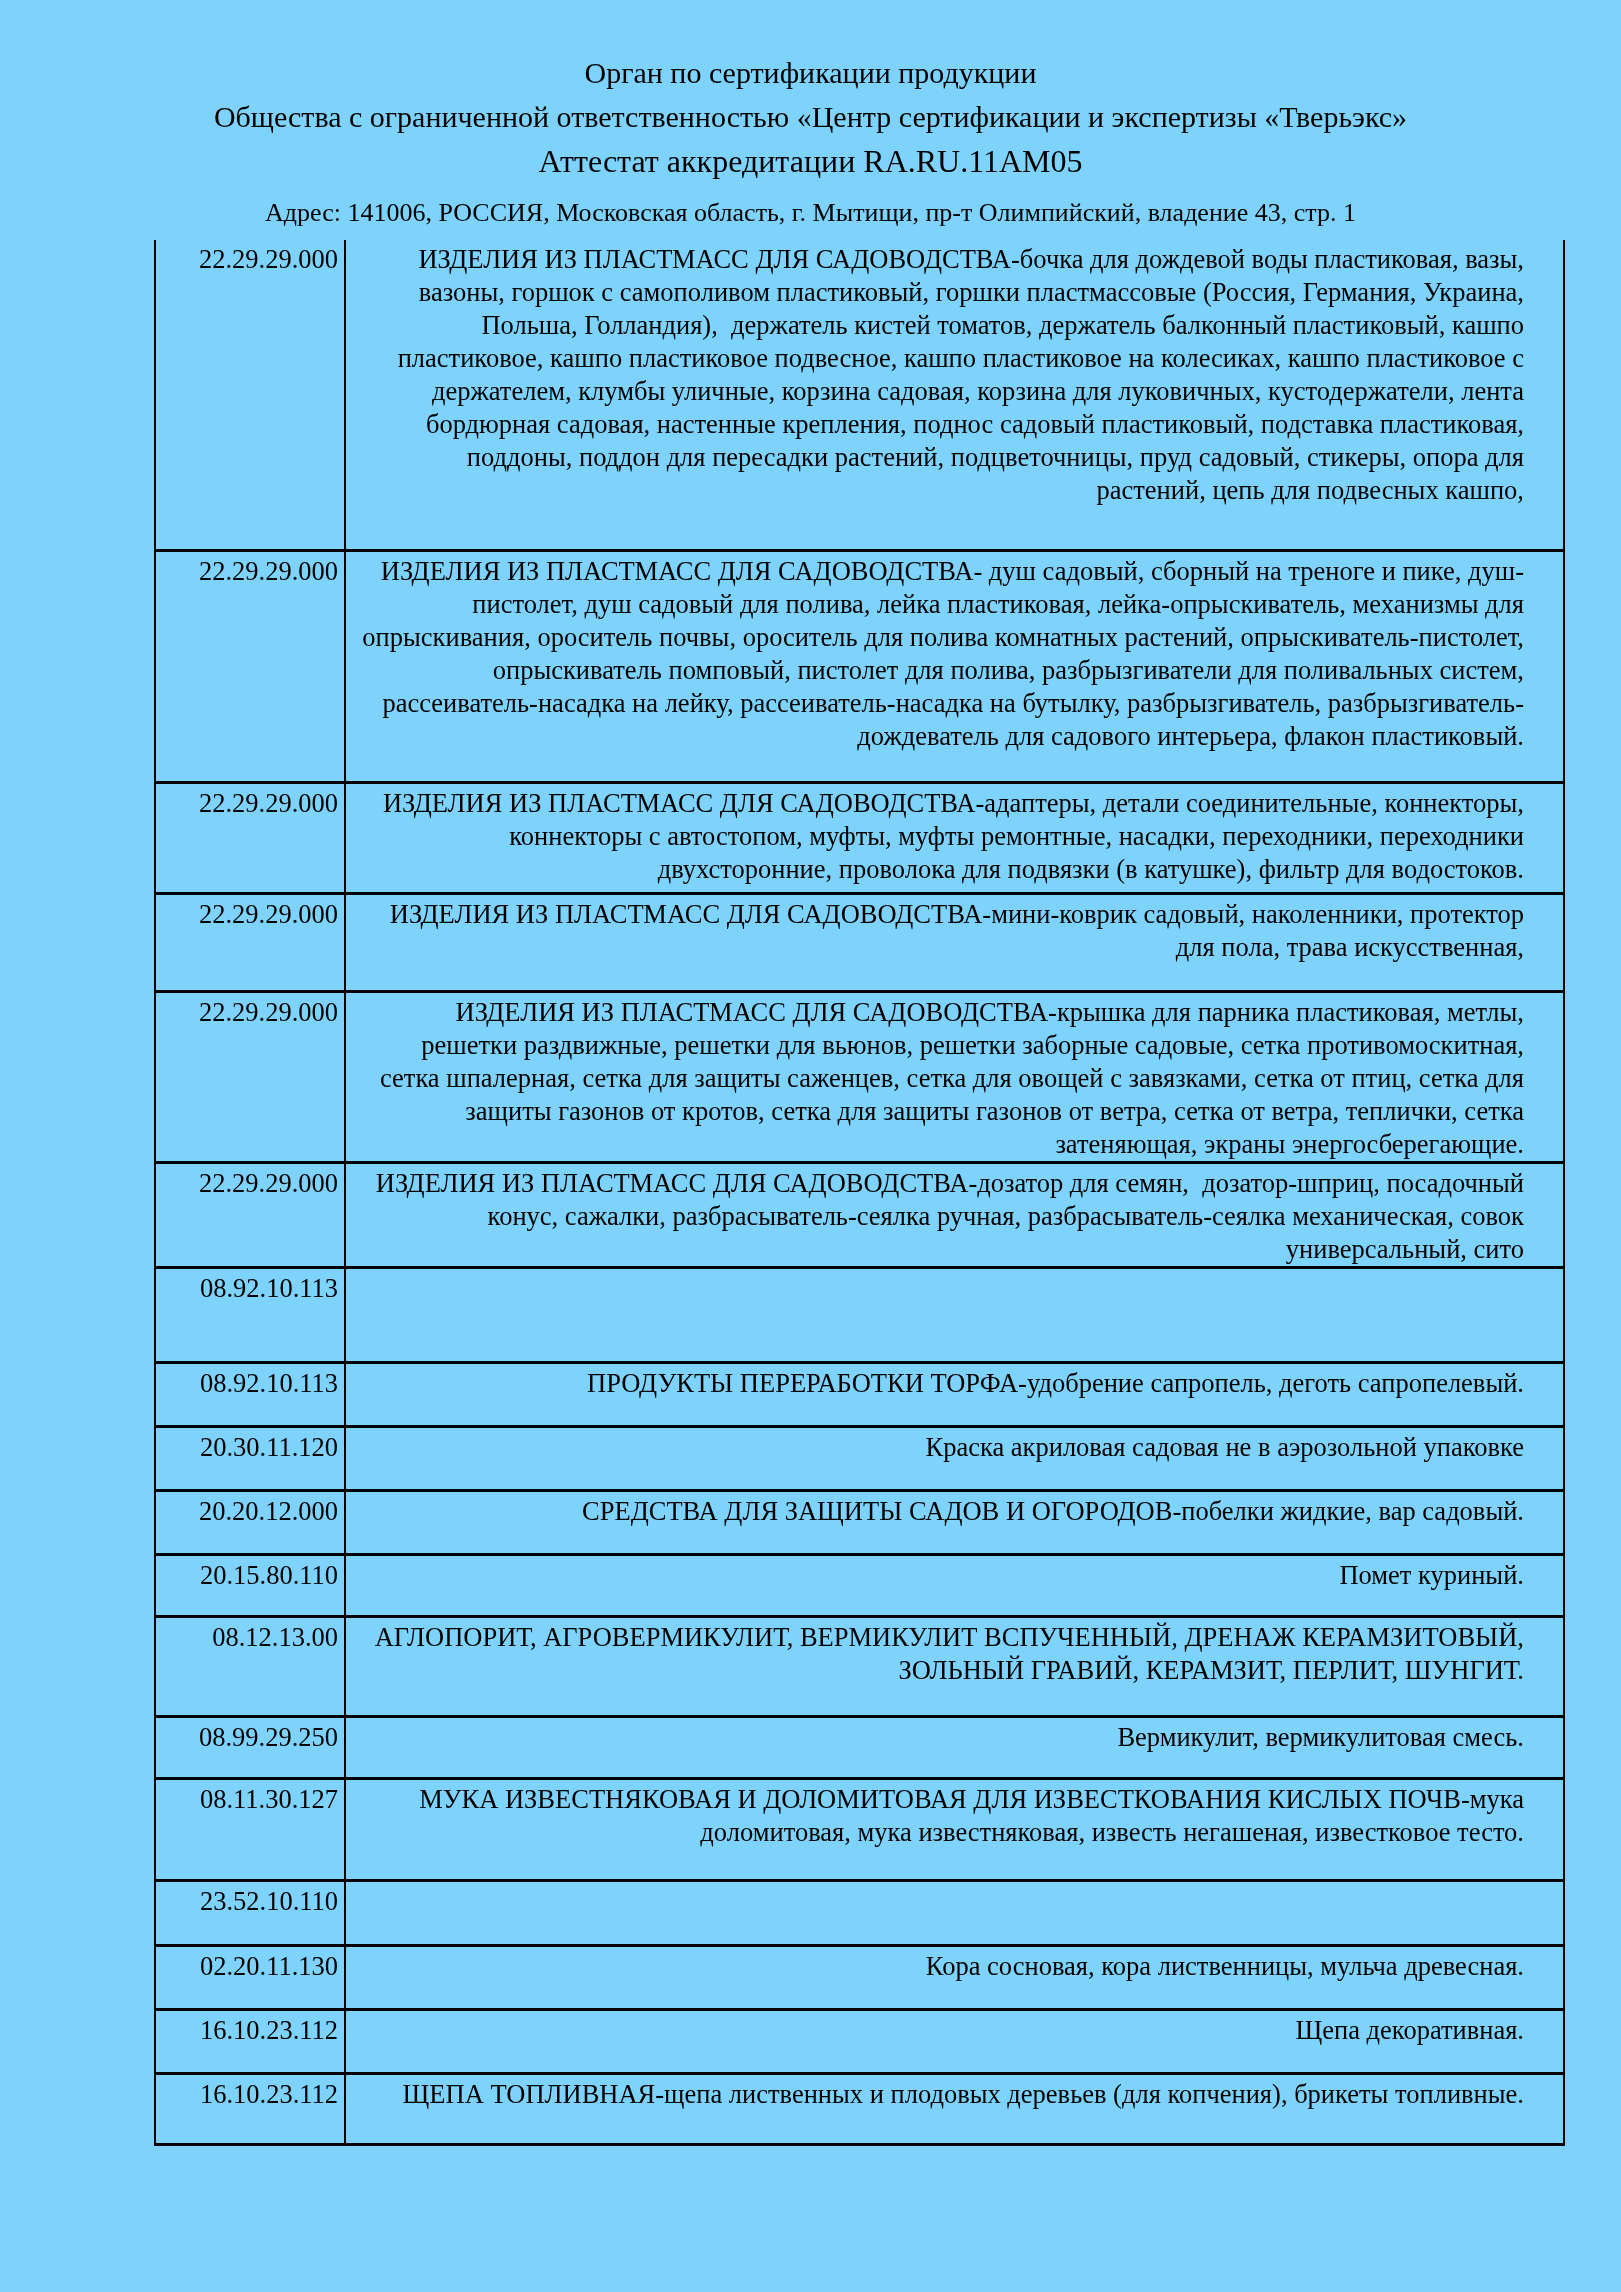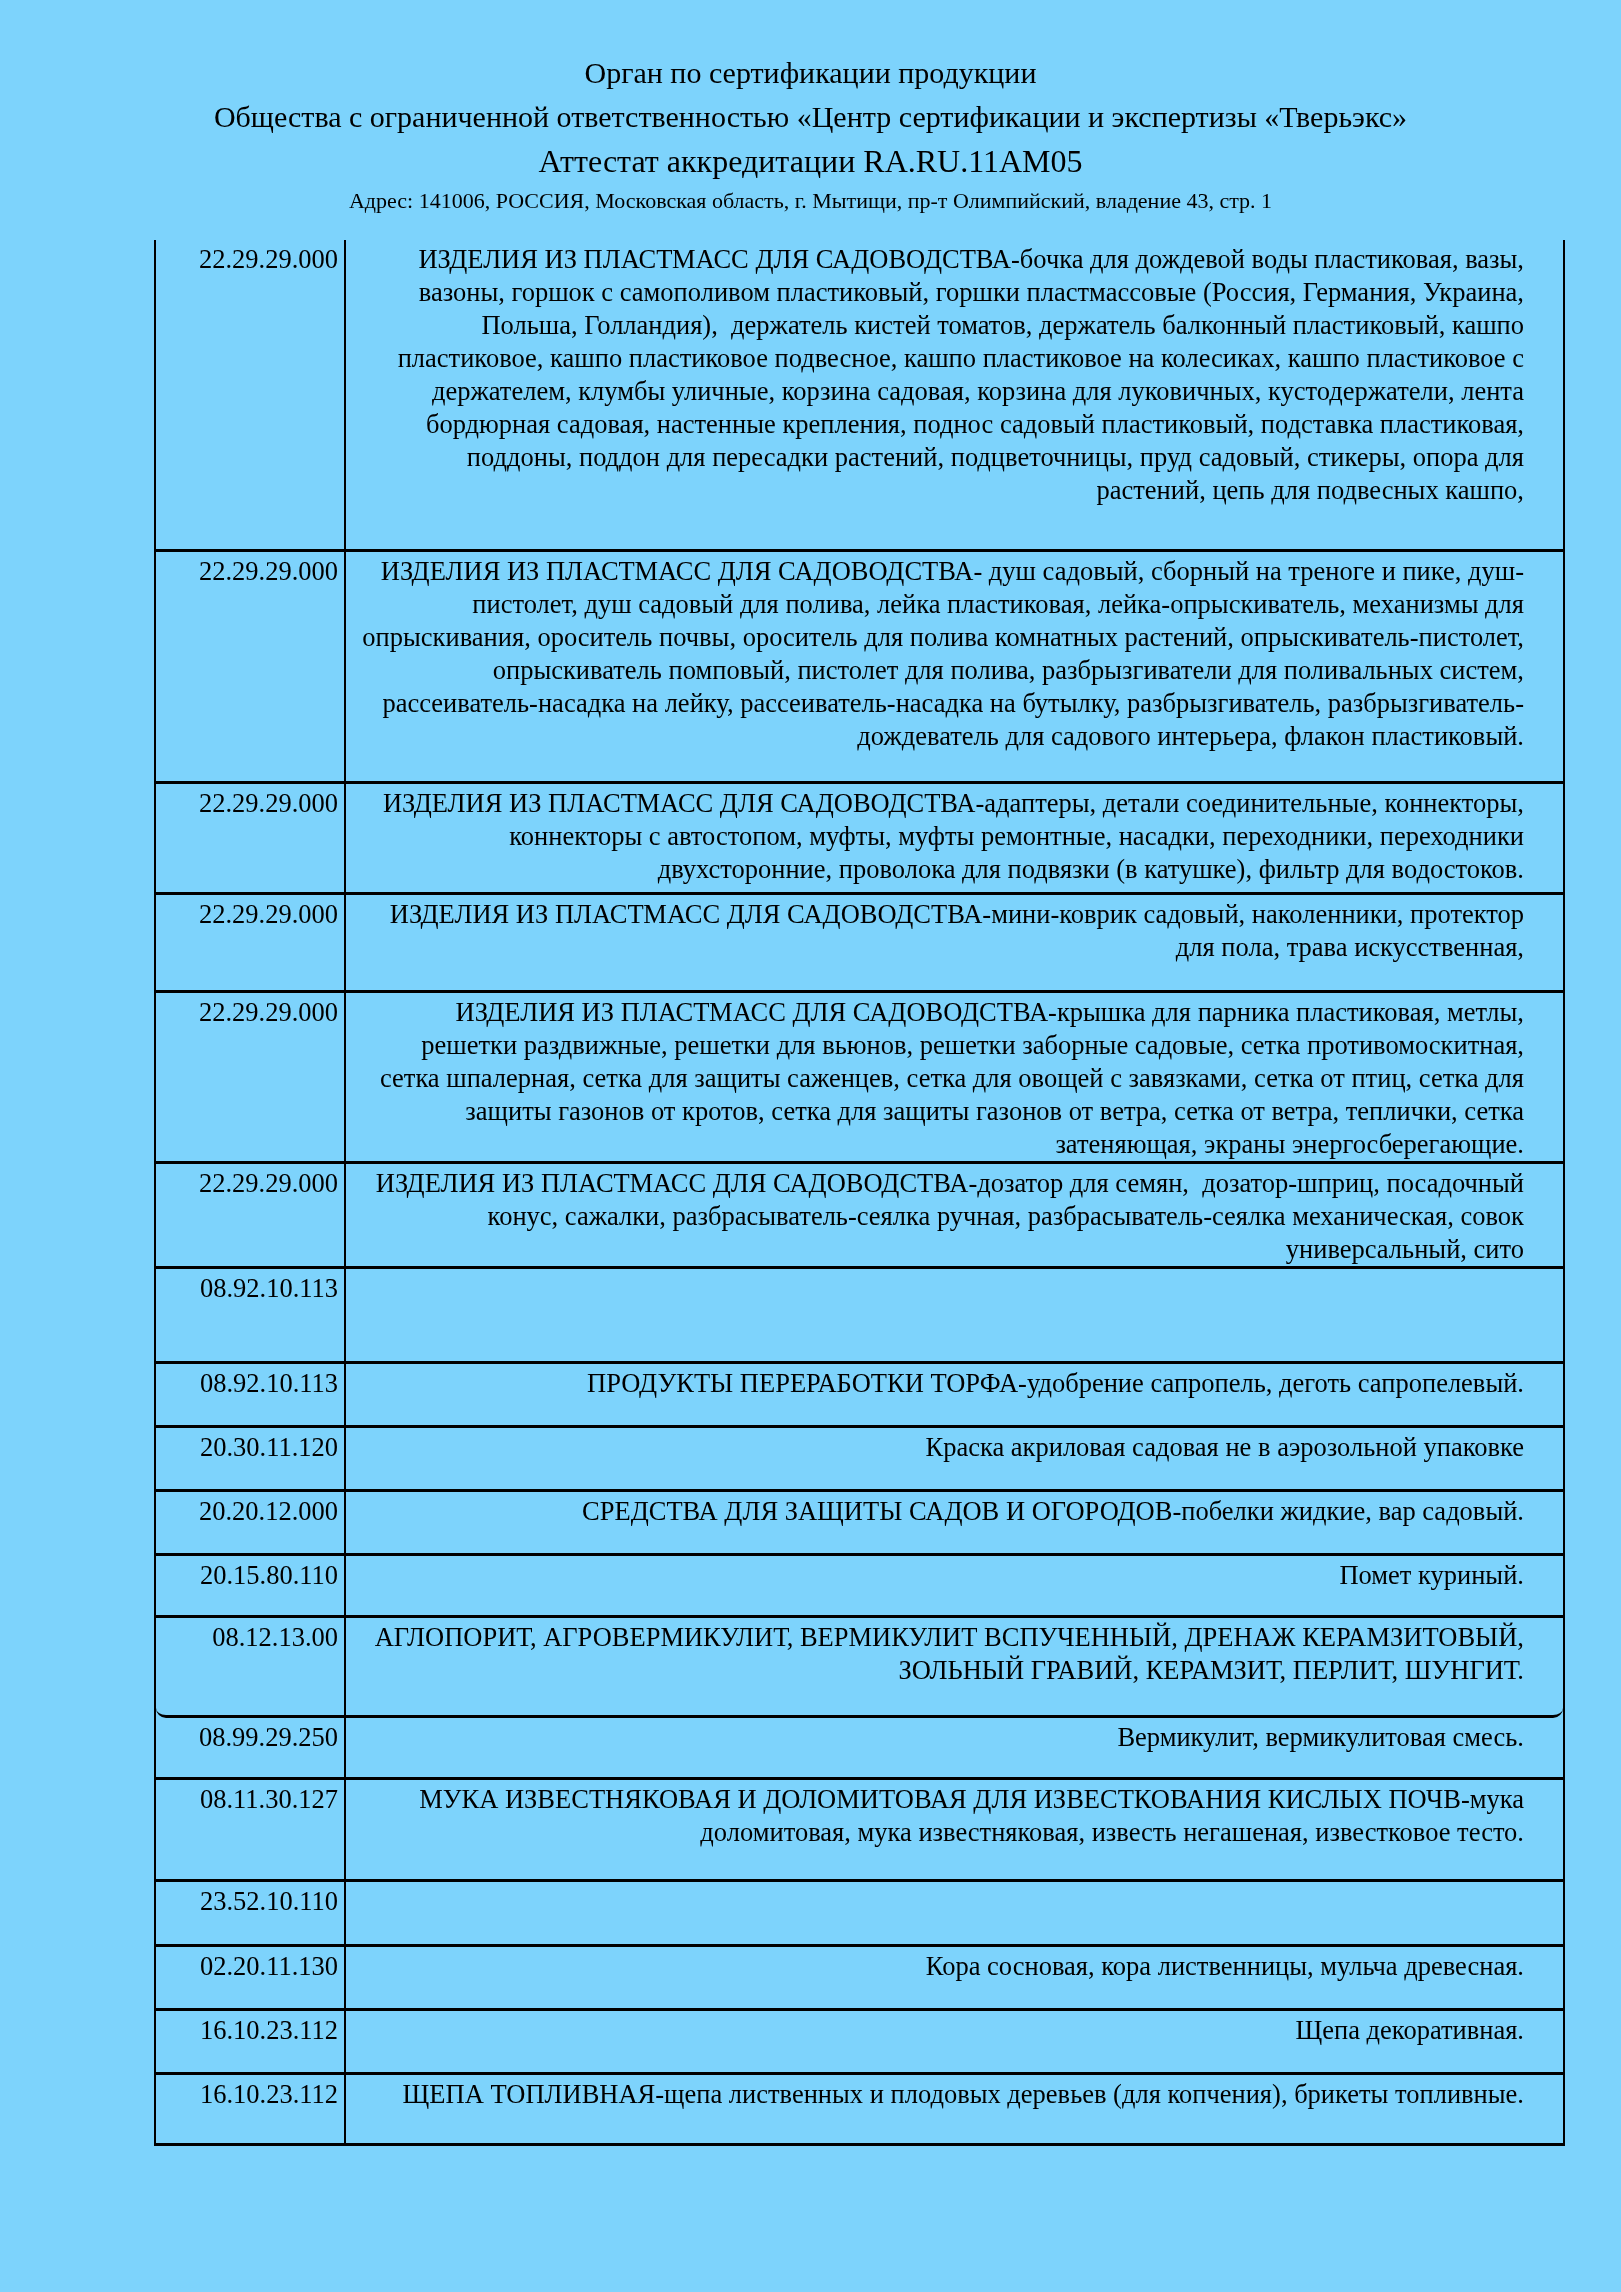--- a/index.html
+++ b/index.html
@@ -29,23 +29,23 @@
     font-size: 30px;
     line-height: 44px;
     margin: 0;
   }
   .doc-header .h-line3 {
     font-size: 32px;
     line-height: 44px;
     margin: 0;
   }
   .doc-header .h-line4 {
-    font-size: 22px;
+    font-size: 26px;
     line-height: 35px;
-    margin: 0;
+    margin: 12px;
   }
   .products-table {
     position: absolute;
     top: 240px;
     left: 154px;
     width: 1411px;
     border-left: 2.9px solid #000;
     border-right: 2.9px solid #000;
     box-sizing: border-box;
     text-align: right;
@@ -134,21 +134,21 @@
     <div class="t-row" style="min-height: 64px;">
       <div class="code-cell">20.20.12.000</div>
       <div class="desc-cell">СРЕДСТВА ДЛЯ ЗАЩИТЫ САДОВ И ОГОРОДОВ-побелки жидкие, вар садовый.</div>
     </div>
 
     <div class="t-row" style="min-height: 62px;">
       <div class="code-cell">20.15.80.110</div>
       <div class="desc-cell">Помет куриный.</div>
     </div>
 
-    <div class="t-row" style="min-height: 100px; border-radius: 10px;">
+    <div class="t-row" style="min-height: 100px;">
       <div class="code-cell">08.12.13.00</div>
       <div class="desc-cell">АГЛОПОРИТ, АГРОВЕРМИКУЛИТ, ВЕРМИКУЛИТ ВСПУЧЕННЫЙ, ДРЕНАЖ КЕРАМЗИТОВЫЙ, ЗОЛЬНЫЙ ГРАВИЙ, КЕРАМЗИТ, ПЕРЛИТ, ШУНГИТ.</div>
     </div>
 
     <div class="t-row" style="min-height: 62px;">
       <div class="code-cell">08.99.29.250</div>
       <div class="desc-cell">Вермикулит, вермикулитовая смесь.</div>
     </div>
 
     <div class="t-row" style="min-height: 102px;">

